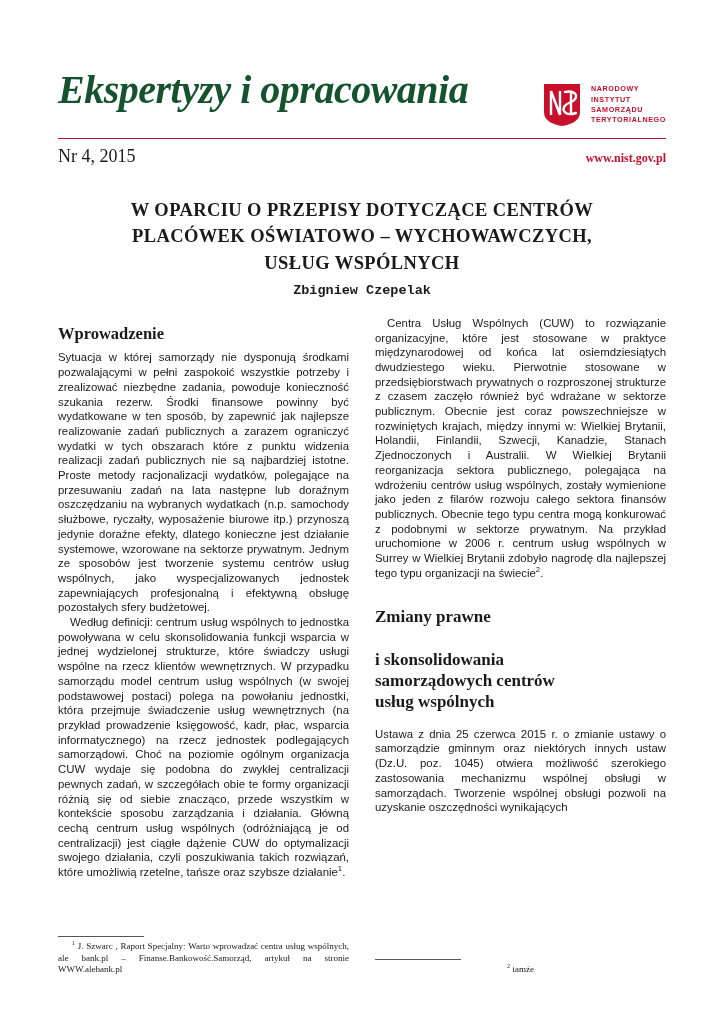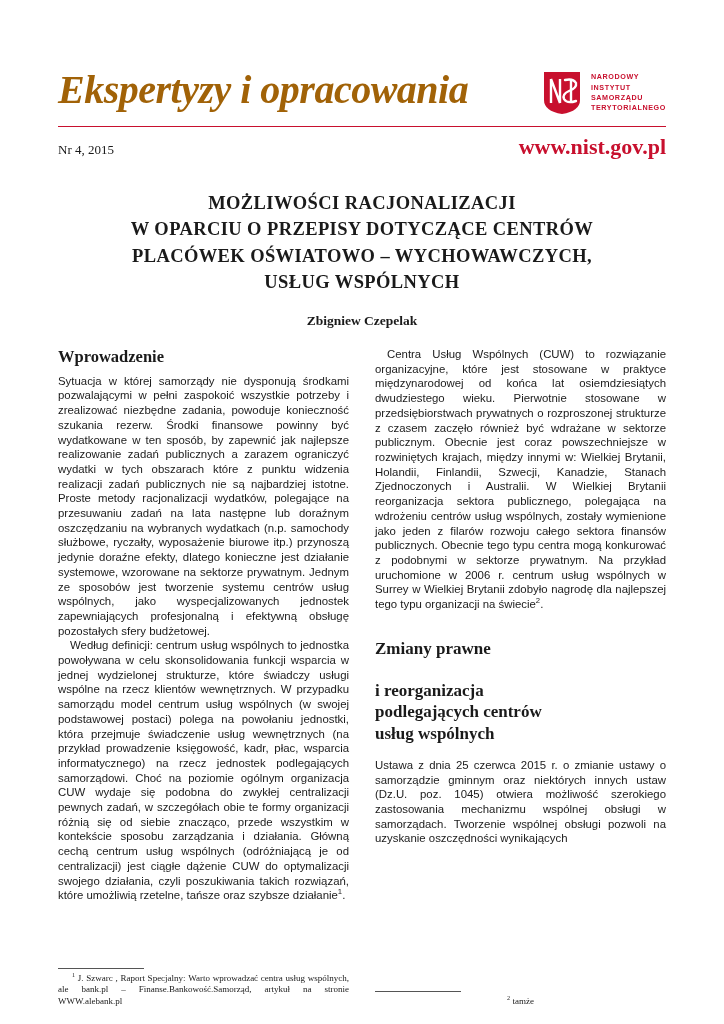--- a/index.html
+++ b/index.html
@@ -29,29 +29,29 @@
     display: flex;
     align-items: flex-start;
     justify-content: space-between;
   }
   .masthead-title {
     font-family: "Liberation Serif", serif;
     font-weight: bold;
     font-style: italic;
     font-size: 40px;
     line-height: 1;
-    color: #a16207;
+    color: #14532d;
     letter-spacing: -0.5px;
     margin: 0;
   }
   .logo-block {
     display: flex;
     align-items: center;
     gap: 7px;
-    margin-top: 0;
+    margin-top: 12px;
   }
   .logo-mark {
     width: 44px;
     height: 46px;
     position: relative;
   }
   .logo-text {
     font-family: "Liberation Sans", sans-serif;
     font-size: 7.2px;
     line-height: 1.45;
@@ -69,45 +69,45 @@
   }
 
   .issue-row {
     display: flex;
     justify-content: space-between;
     align-items: baseline;
     margin-top: 7px;
   }
   .issue-no {
     font-family: "Liberation Serif", serif;
-    font-size: 13px;
+    font-size: 18px;
     color: #1a1a1a;
   }
   .issue-url {
     font-family: "Liberation Serif", serif;
     font-weight: bold;
-    font-size: 22px;
+    font-size: 12px;
     color: #c8102e;
   }
 
   
   .article-title {
     margin: 30px 0 0 0;
     text-align: center;
     font-family: "Liberation Serif", serif;
     font-weight: bold;
     font-size: 18.5px;
     line-height: 1.42;
     letter-spacing: 0.4px;
   }
   .article-title .line { display: block; }
   .author {
     text-align: center;
-    margin-top: 18px;
-    font-family: Liberation Serif, serif;
+    margin-top: 7px;
+    font-family: Liberation Mono, monospace;
     font-weight: bold;
     font-size: 13.5px;
   }
 
   
   .columns {
     margin-top: 18px;
     display: flex;
     gap: 26px;
     align-items: flex-start;
@@ -116,21 +116,21 @@
     width: 291px;
     position: relative;
   }
   .col-left { height: 660px; }
   .col-right { height: 660px; }
 
   h2.section {
     font-family: "Liberation Serif", serif;
     font-weight: bold;
     font-size: 16.5px;
-    margin: 0 0 6px 0;
+    margin: 8px 0 6px 0;
     line-height: 1.25;
   }
   h2.section.big {
     font-size: 17px;
     margin-top: 0;
   }
   p.body {
     margin: 0;
     font-family: Liberation Sans, sans-serif;
     font-size: 11.4px;
@@ -195,21 +195,20 @@
   </div>
 
   <hr class="rule">
 
   <div class="issue-row">
     <span class="issue-no">Nr 4, 2015</span>
     <span class="issue-url">www.nist.gov.pl</span>
   </div>
 
   <h2 class="article-title">
-    <span class="line">MOŻLIWOŚCI RACJONALIZACJI</span>
     <span class="line">W OPARCIU O PRZEPISY DOTYCZĄCE CENTRÓW</span>
     <span class="line">PLACÓWEK OŚWIATOWO – WYCHOWAWCZYCH,</span>
     <span class="line">USŁUG WSPÓLNYCH</span>
   </h2>
   <div class="author">Zbigniew Czepelak</div>
 
   <div class="columns">
 
     <div class="col col-left">
       <h2 class="section">Wprowadzenie</h2>
@@ -223,22 +222,22 @@
     </div>
 
     <div class="col col-right">
       <p class="body" style="text-indent:12px"><span>Centra Usług Wspólnych (CUW) to rozwiązanie organizacyjne, które jest stosowane w praktyce międzynarodowej od końca lat osiemdziesiątych dwudziestego wieku. Pierwotnie stosowane w przedsiębiorstwach prywatnych o rozproszonej strukturze z czasem zaczęło również być wdrażane w sektorze publicznym. Obecnie jest coraz powszechniejsze w rozwiniętych krajach, między innymi w: Wielkiej Brytanii, Holandii, Finlandii, Szwecji, Kanadzie, Stanach Zjednoczonych i Australii. W Wielkiej Brytanii reorganizacja sektora publicznego, polegająca na wdrożeniu centrów usług wspólnych, zostały wymienione jako jeden z filarów rozwoju całego sektora finansów publicznych. Obecnie tego typu centra mogą konkurować z podobnymi w sektorze prywatnym. Na przykład uruchomione w 2006 r. centrum usług wspólnych w Surrey w Wielkiej Brytanii zdobyło nagrodę dla najlepszej tego typu organizacji na świecie</span><sup>2</sup><span>.</span></p>
 
       <div class="spacer-lg"></div>
 
       <h2 class="section big">
         <span class="line">Zmiany prawne</span><br>
         <br>
-        <span class="line">i reorganizacja</span><br>
-        <span class="line">podlegających centrów</span><br>
+        <span class="line">i skonsolidowania</span><br>
+        <span class="line">samorządowych centrów</span><br>
         <span class="line">usług wspólnych</span>
       </h2>
 
       <div style="height:8px"></div>
 
       <p class="body">Ustawa z dnia 25 czerwca 2015 r. o zmianie ustawy o samorządzie gminnym oraz niektórych innych ustaw (Dz.U. poz. 1045) otwiera możliwość szerokiego zastosowania mechanizmu wspólnej obsługi w samorządach. Tworzenie wspólnej obsługi pozwoli na uzyskanie oszczędności wynikających</p>
 
       <div class="footnote-wrap">
         <hr class="footnote-rule">
         <p class="footnote center"><sup>2</sup> <span>tamże</span></p>

